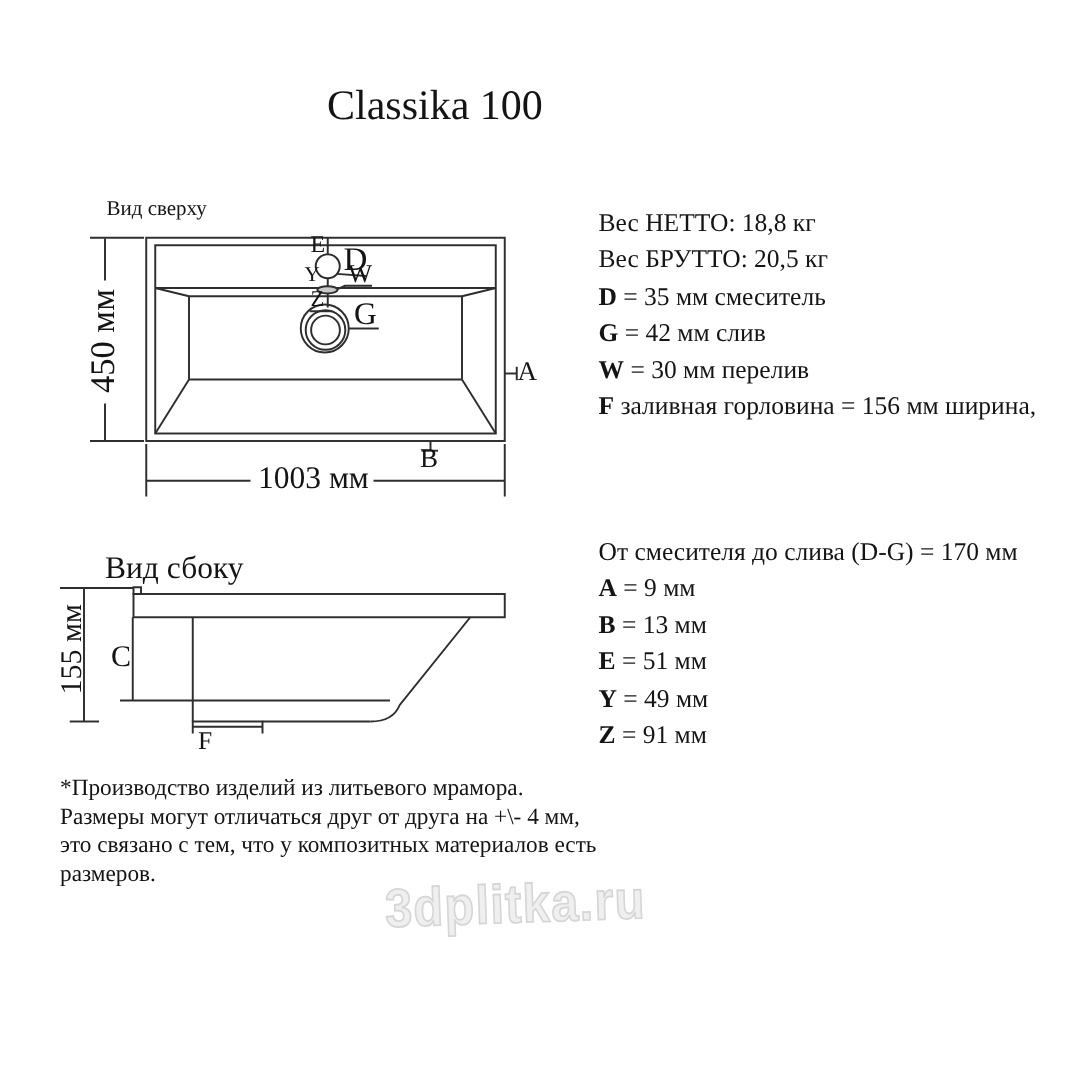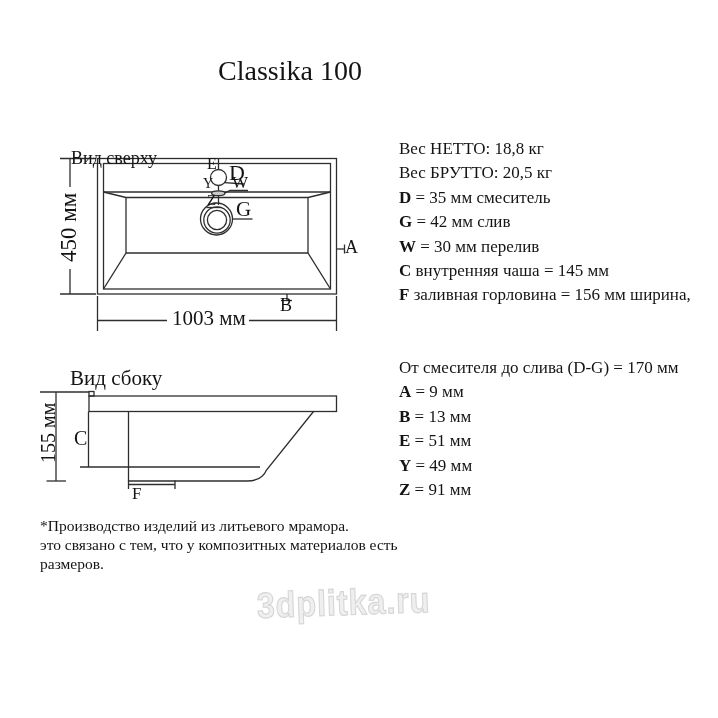--- a/index.html
+++ b/index.html
@@ -2,21 +2,21 @@
 <html><head>
 <meta charset="utf-8">
 <style>
   html,body{margin:0;padding:0;background:#fff;}
   #page{position:relative;width:718px;height:718px;background:#ffffff;overflow:hidden;
         font-family:"Liberation Serif","DejaVu Serif",serif;color:#141414;}
   #drawing{position:absolute;left:0;top:0;z-index:1;}
   .txt{position:absolute;line-height:1;white-space:nowrap;z-index:3;}
   .rot{transform:rotate(-90deg);transform-origin:0 0;}
   #page-title{left:218px;top:57px;font-size:28px;}
-  #tv-label{left:71px;top:133px;font-size:18px;margin-top:16px;}
+  #tv-label{left:71px;top:133px;font-size:14px;}
   #sv-label{left:70px;top:368px;font-size:21px;}
   #dim-450{left:57px;top:262px;font-size:23px;}
   #dim-1003{left:172px;top:308px;font-size:21px;}
   #dim-155{left:38px;top:463px;font-size:20px;}
   .mark{position:absolute;line-height:1;z-index:3;}
   #m-e{left:207px;top:156px;font-size:16px;}
   #m-d{left:229px;top:162px;font-size:22px;}
   #m-y{left:203px;top:177px;font-size:14px;}
   #m-w{left:232px;top:174px;font-size:17px;}
   #m-z{left:207px;top:193px;font-size:15px;}
@@ -129,32 +129,32 @@
   <div class="mark" id="m-b">B</div>
   <div class="mark" id="m-c">C</div>
   <div class="mark" id="m-f">F</div>
 
   <div class="specs" id="specs1">
     <div class="srow"><b></b><span>Вес НЕТТО: 18,8 кг</span></div>
     <div class="srow"><b></b><span>Вес БРУТТО: 20,5 кг</span></div>
     <div class="srow"><b>D</b><span> = 35 мм смеситель</span></div>
     <div class="srow"><b>G</b><span> = 42 мм слив</span></div>
     <div class="srow"><b>W</b><span> = 30 мм перелив</span></div>
-    <div class="srow"><b>C</b><span> внутренняя чаша = 145 мм</span></div>
     <div class="srow"><b>F</b><span> заливная горловина = 156 мм ширина,</span></div>
   </div>
 
   <div class="specs" id="specs2">
     <div class="srow"><b></b><span>От смесителя до слива (D-G) = 170 мм</span></div>
     <div class="srow"><b>A</b><span> = 9 мм</span></div>
     <div class="srow"><b>B</b><span> = 13 мм</span></div>
     <div class="srow"><b>E</b><span> = 51 мм</span></div>
     <div class="srow"><b>Y</b><span> = 49 мм</span></div>
     <div class="srow"><b>Z</b><span> = 91 мм</span></div>
   </div>
 
   <div id="footnote">
     <div>*Производство изделий из литьевого мрамора.</div>
+    <div>Размеры могут отличаться друг от друга на +\- 4 мм,</div>
     <div>это связано с тем, что у композитных материалов есть</div>
     <div>размеров.</div>
   </div>
 
 </div>
 
 </body></html>

